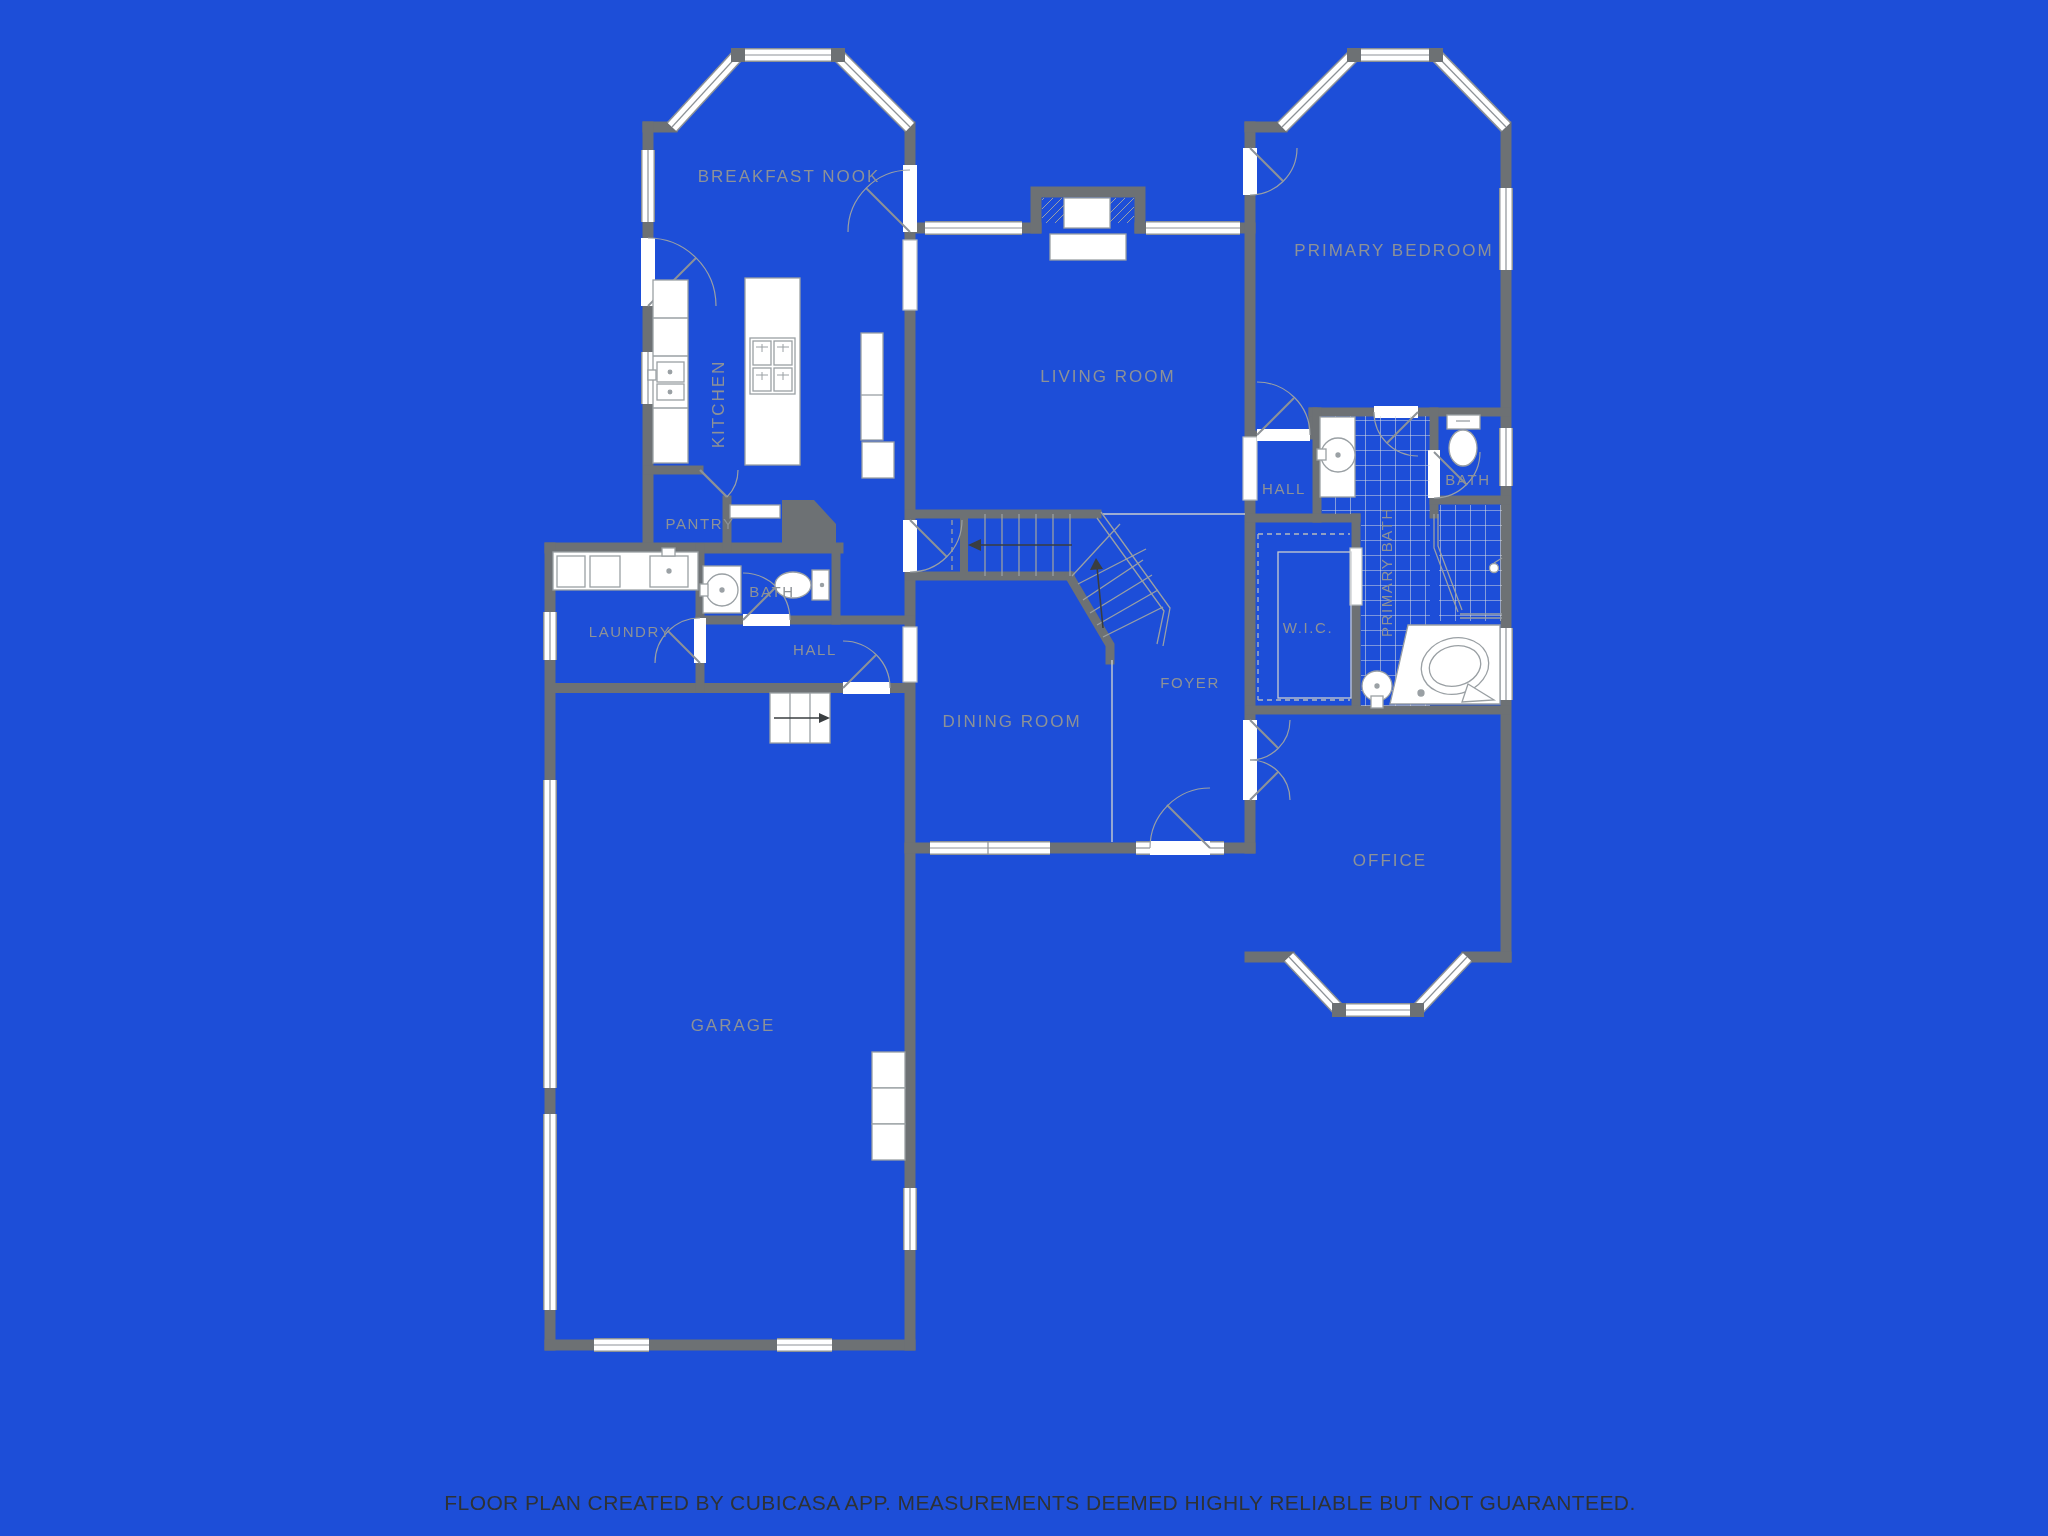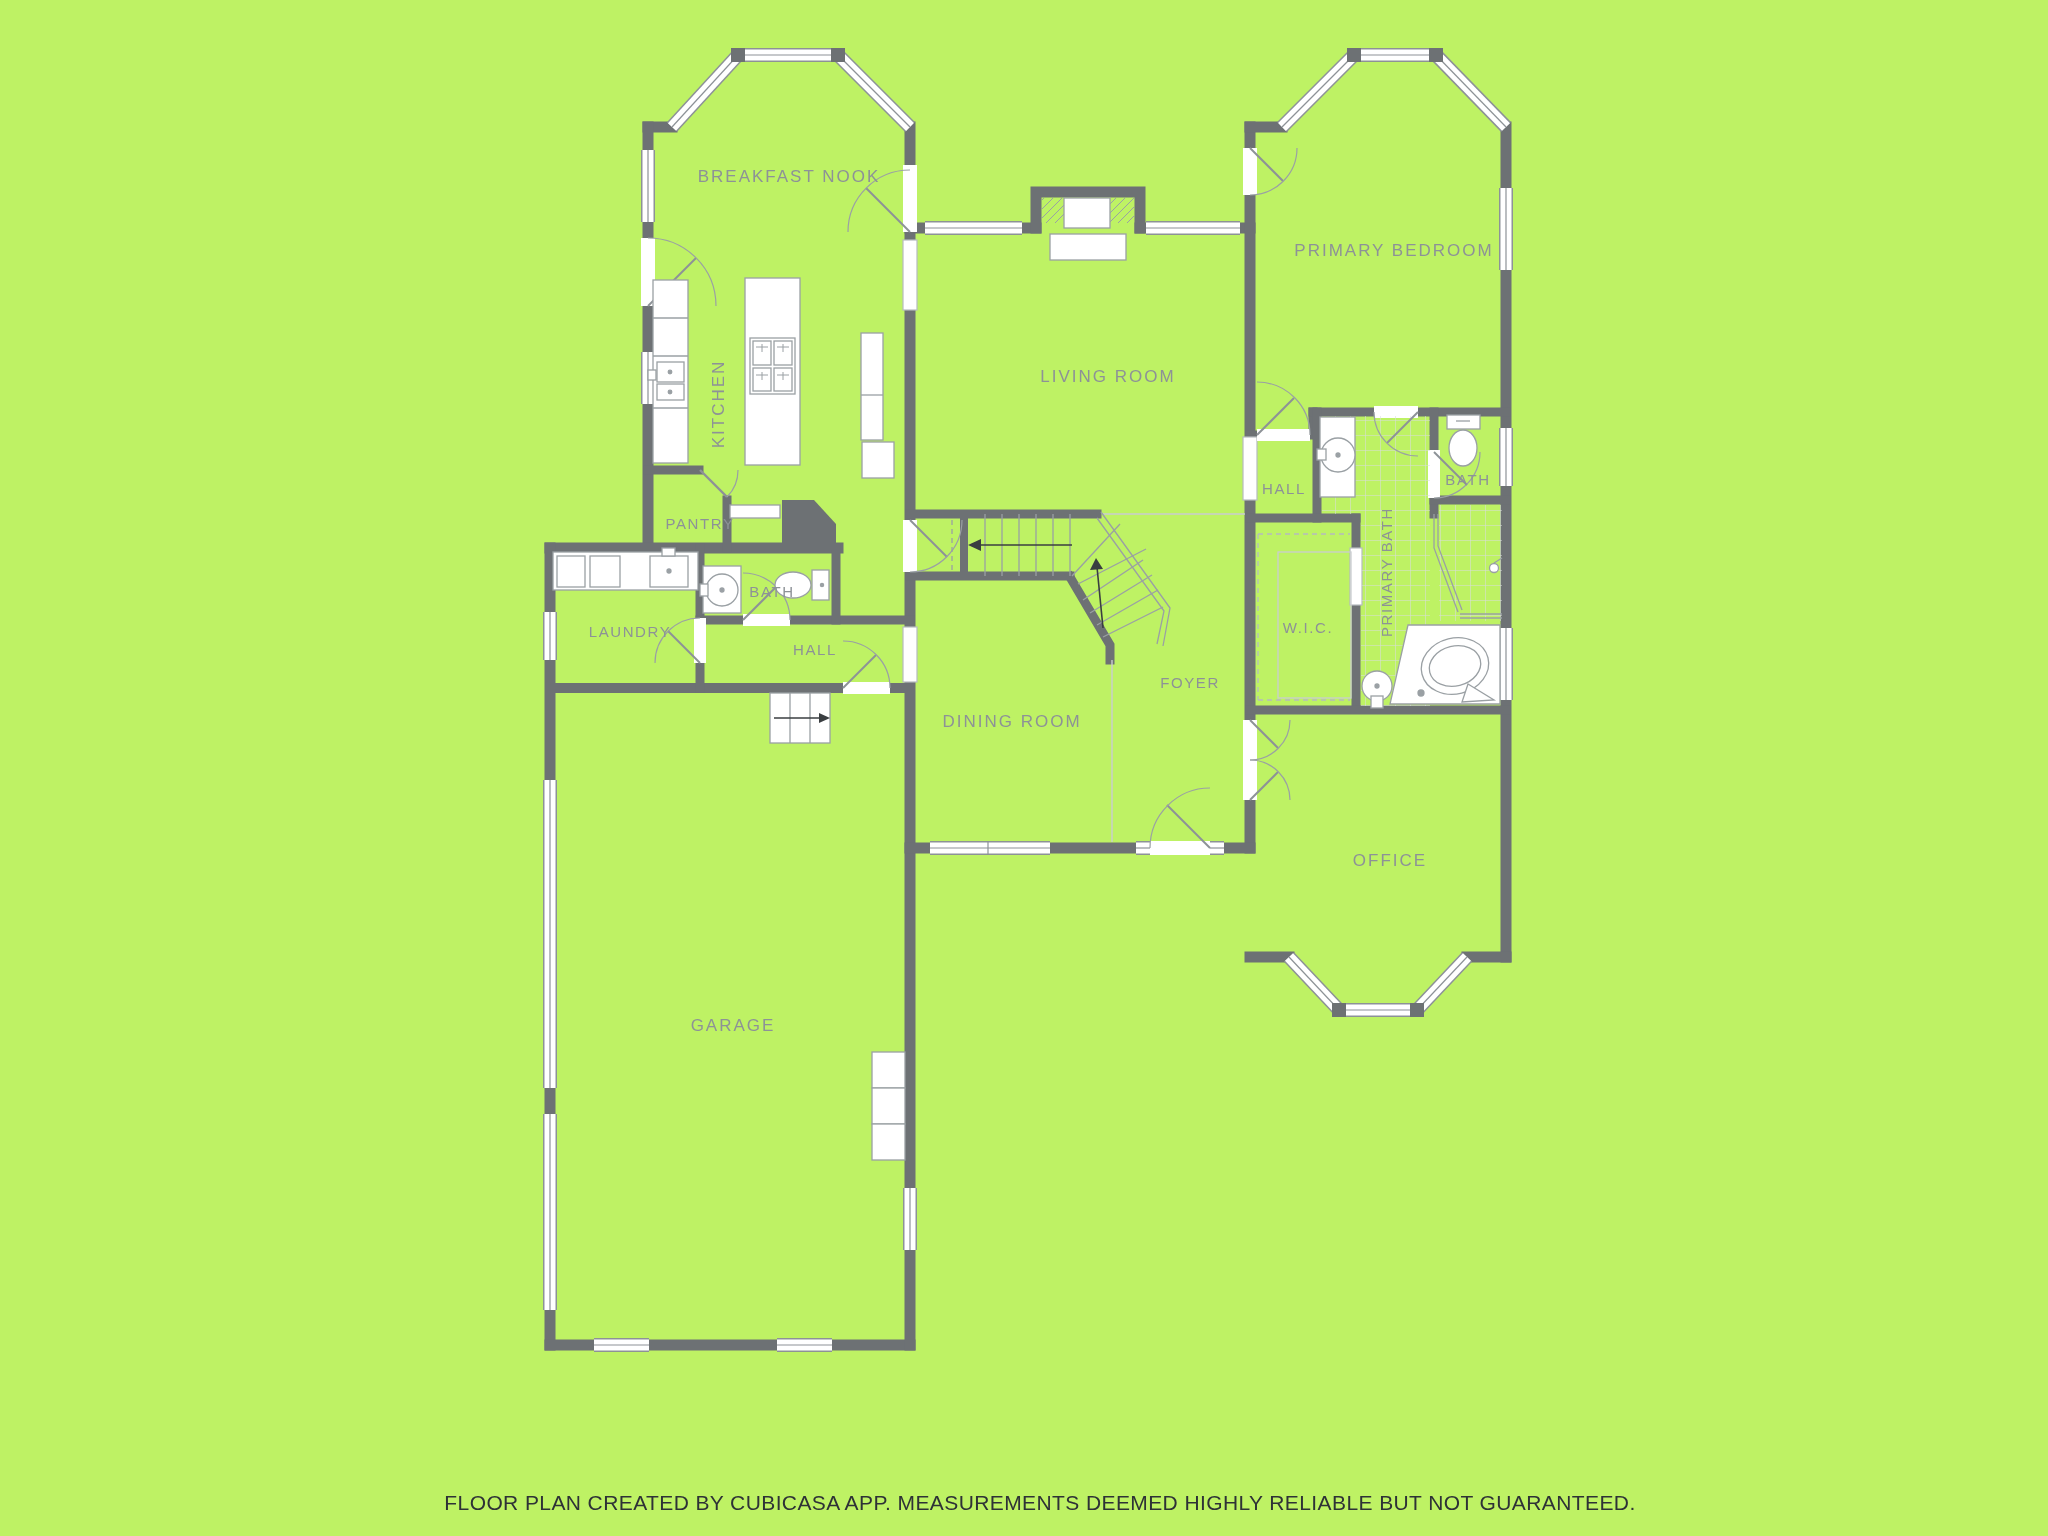--- a/index.html
+++ b/index.html
@@ -1,16 +1,16 @@
 <!DOCTYPE html>
 <html><head>
 <meta charset="utf-8">
 <style>
   html,body{margin:0;padding:0;background:#ffffff;}
-  .page{width:2048px;height:1536px;position:relative;background:#bef264;overflow:hidden;
+  .page{width:2048px;height:1536px;position:relative;background:#1d4ed8;overflow:hidden;
         font-family:"Liberation Sans", sans-serif;}
   svg{display:block}
   text{font-family:"Liberation Sans", sans-serif;}
   .room-label{fill:#8d9297;font-size:17px;letter-spacing:2px;text-anchor:middle;}
   .room-label-sm{fill:#8d9297;font-size:15px;letter-spacing:1.6px;text-anchor:middle;}
   .footer-label{fill:#2e3236;font-size:21px;letter-spacing:.4px;text-anchor:middle;}
 </style>
 </head>
 <body>
 

